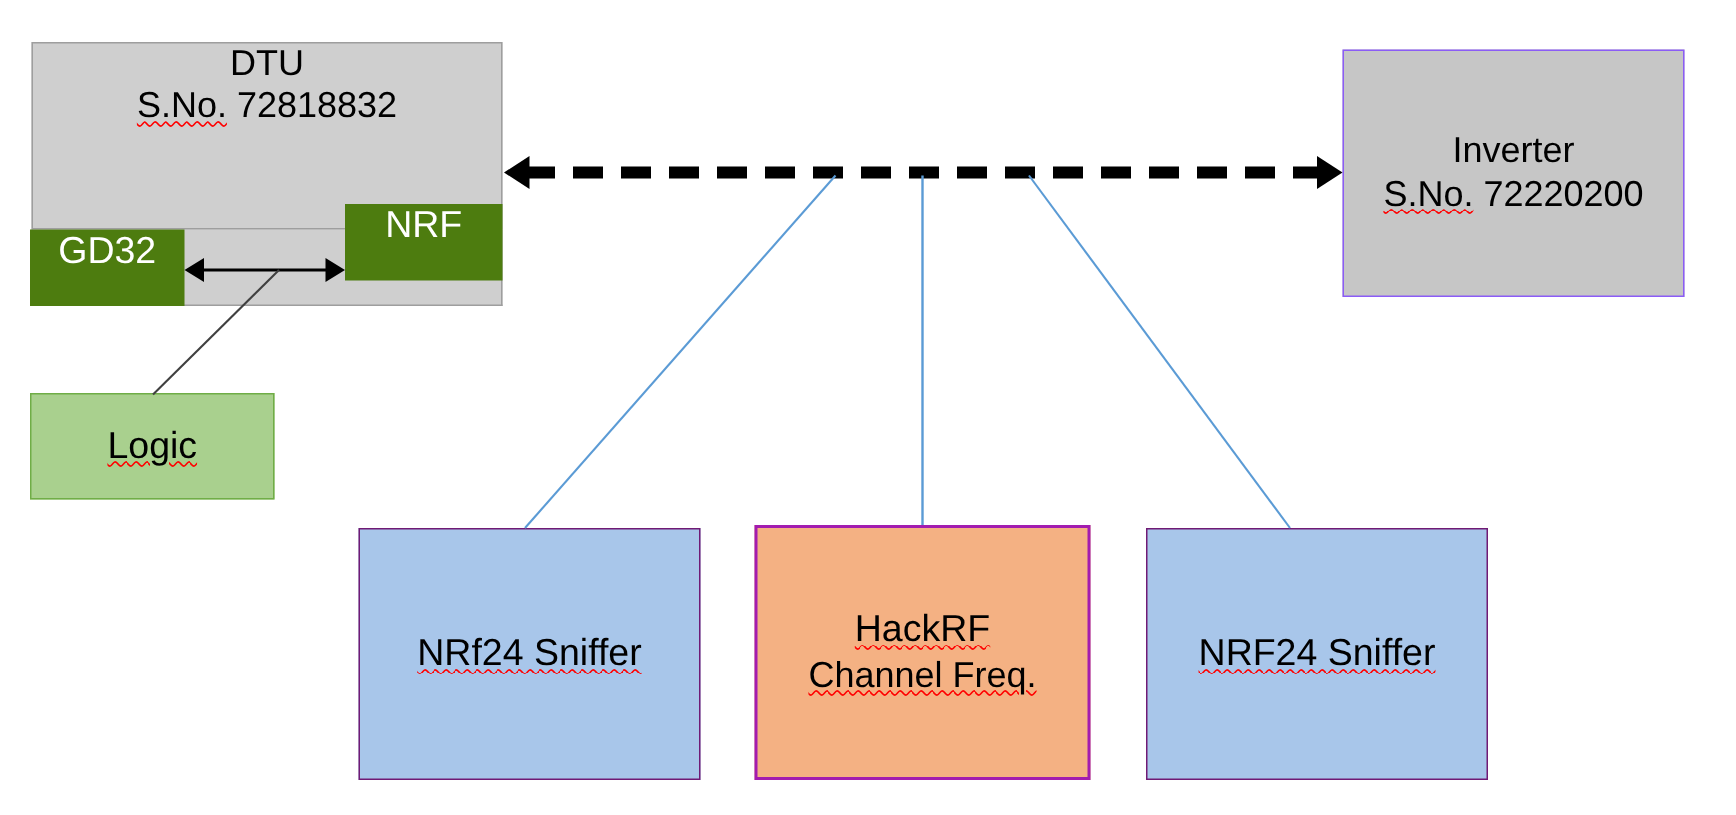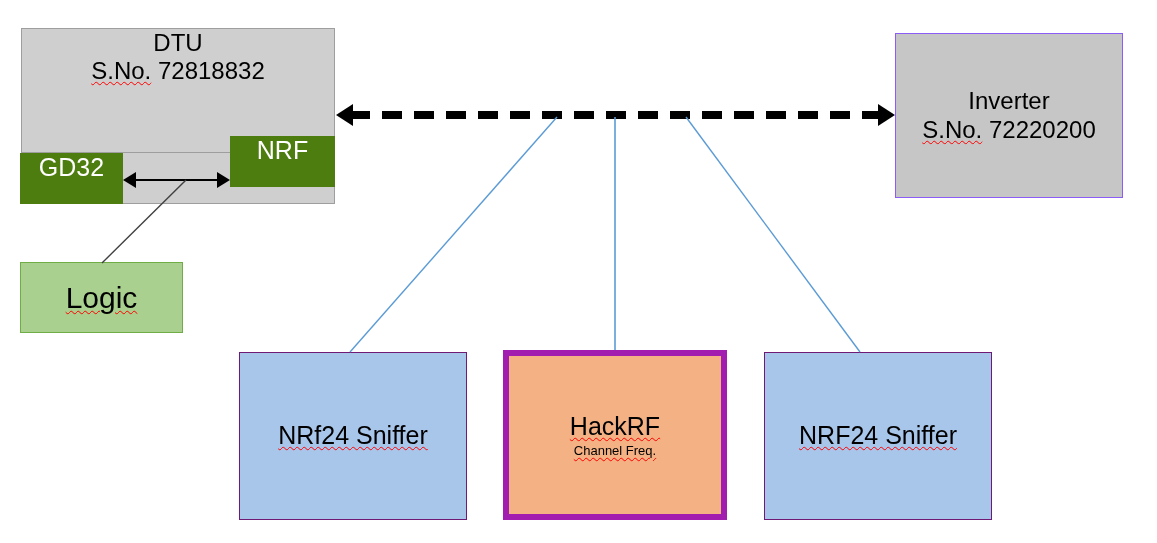--- a/index.html
+++ b/index.html
@@ -76,40 +76,40 @@
     border: 1px solid #8b5cf6;
   }
   #inverter-box .lbl { font-size: 24px; }
 
   
   #logic-box {
     left: 20px; top: 262px; width: 163px; height: 71px;
     background: #a9d08e;
     border: 1px solid #70ad47;
   }
-  #logic-box .lbl { font-size: 30px; }
+  #logic-box .lbl { font-size: 25px; }
 
   
   .sniffer-box {
     background: #a8c6ea;
     border: 1px solid #701a75;
     gap: 20px;
   }
   .sniffer-box .lbl { font-size: 25px; }
   #sniffer-left  { left: 239px; top: 352px; width: 228px; height: 168px; }
   #sniffer-right { left: 764px; top: 352px; width: 228px; height: 168px; }
 
   #hackrf-box {
     left: 503px; top: 350px; width: 224px; height: 170px;
     background: #f4b183;
-    border: 6px solid #a21caf;
+    border: 2px solid #a21caf;
     text-align: center;
   }
   #hackrf-box .title { font-size: 25px; margin-bottom: 2px; }
-  #hackrf-box .sub   { font-size: 13px; }
+  #hackrf-box .sub   { font-size: 24px; }
 
   
   #dash-line {
     position: absolute;
     left: 350px; top: 111px; width: 538px; height: 8px;
     background-image: repeating-linear-gradient(
        to right, #000000 0px, #000000 20px,
        rgba(0,0,0,0) 20px, rgba(0,0,0,0) 32px);
   }
   .arrow-head { position: absolute; width: 0; height: 0; }

